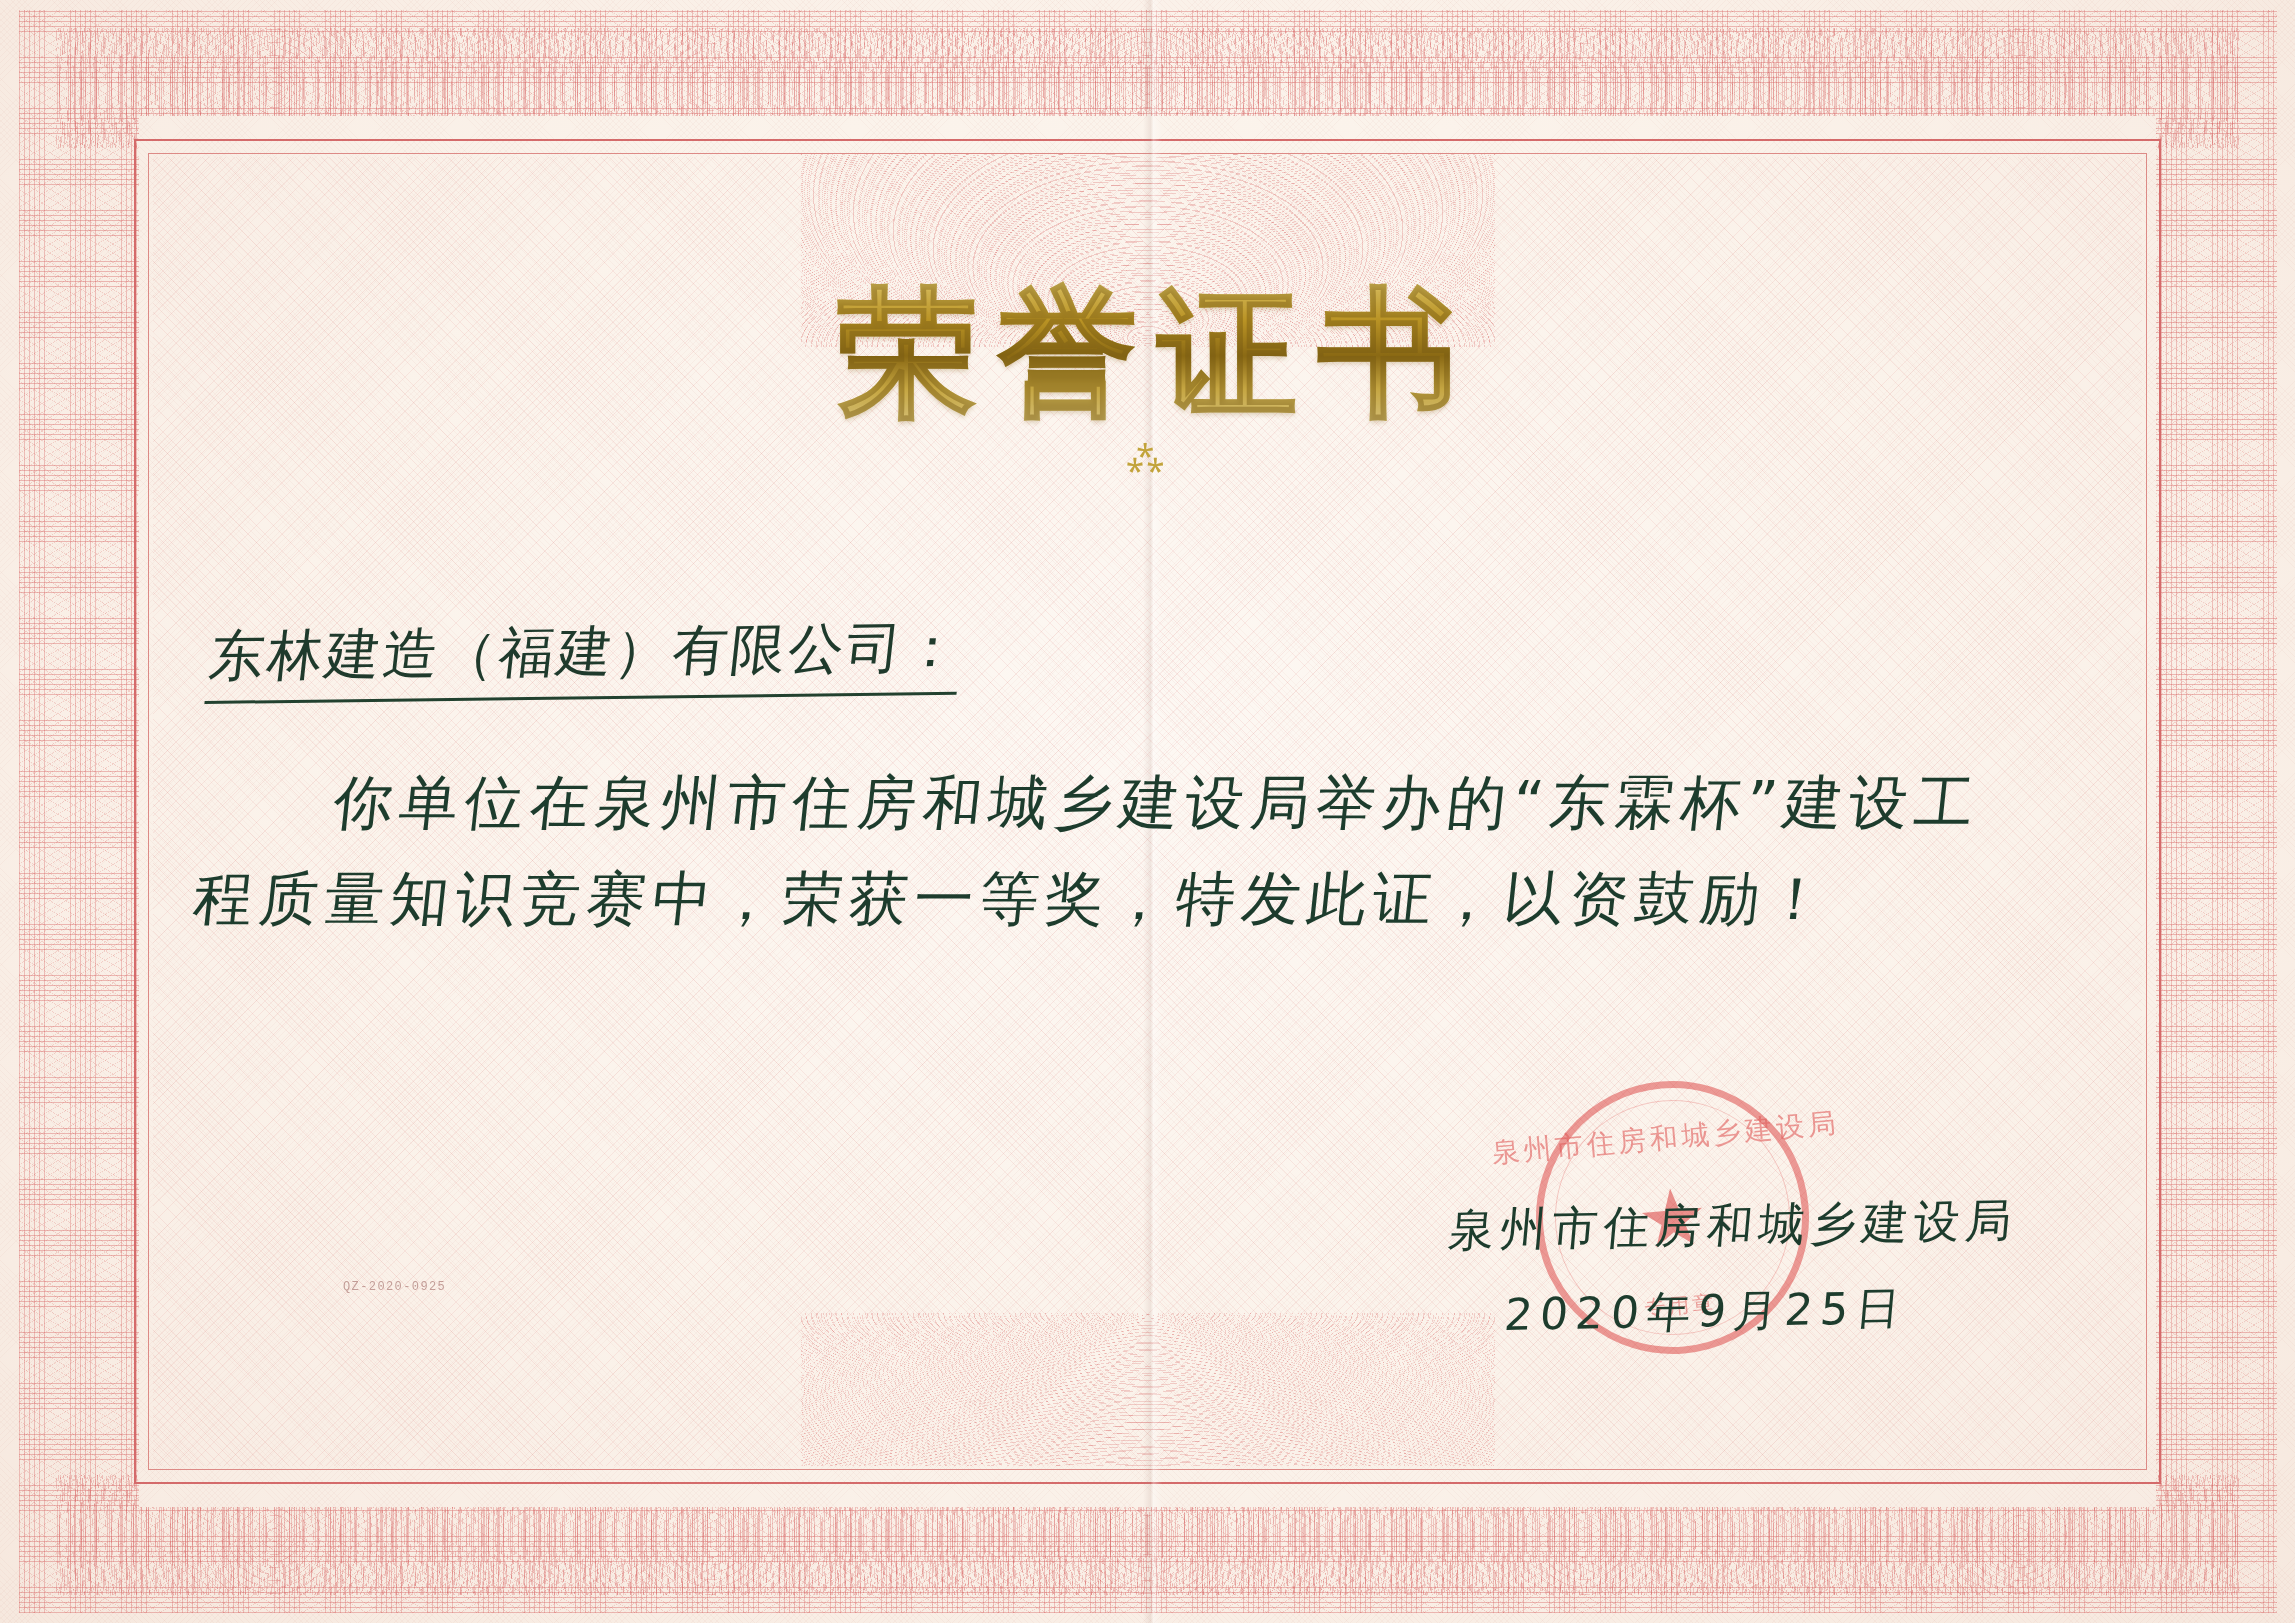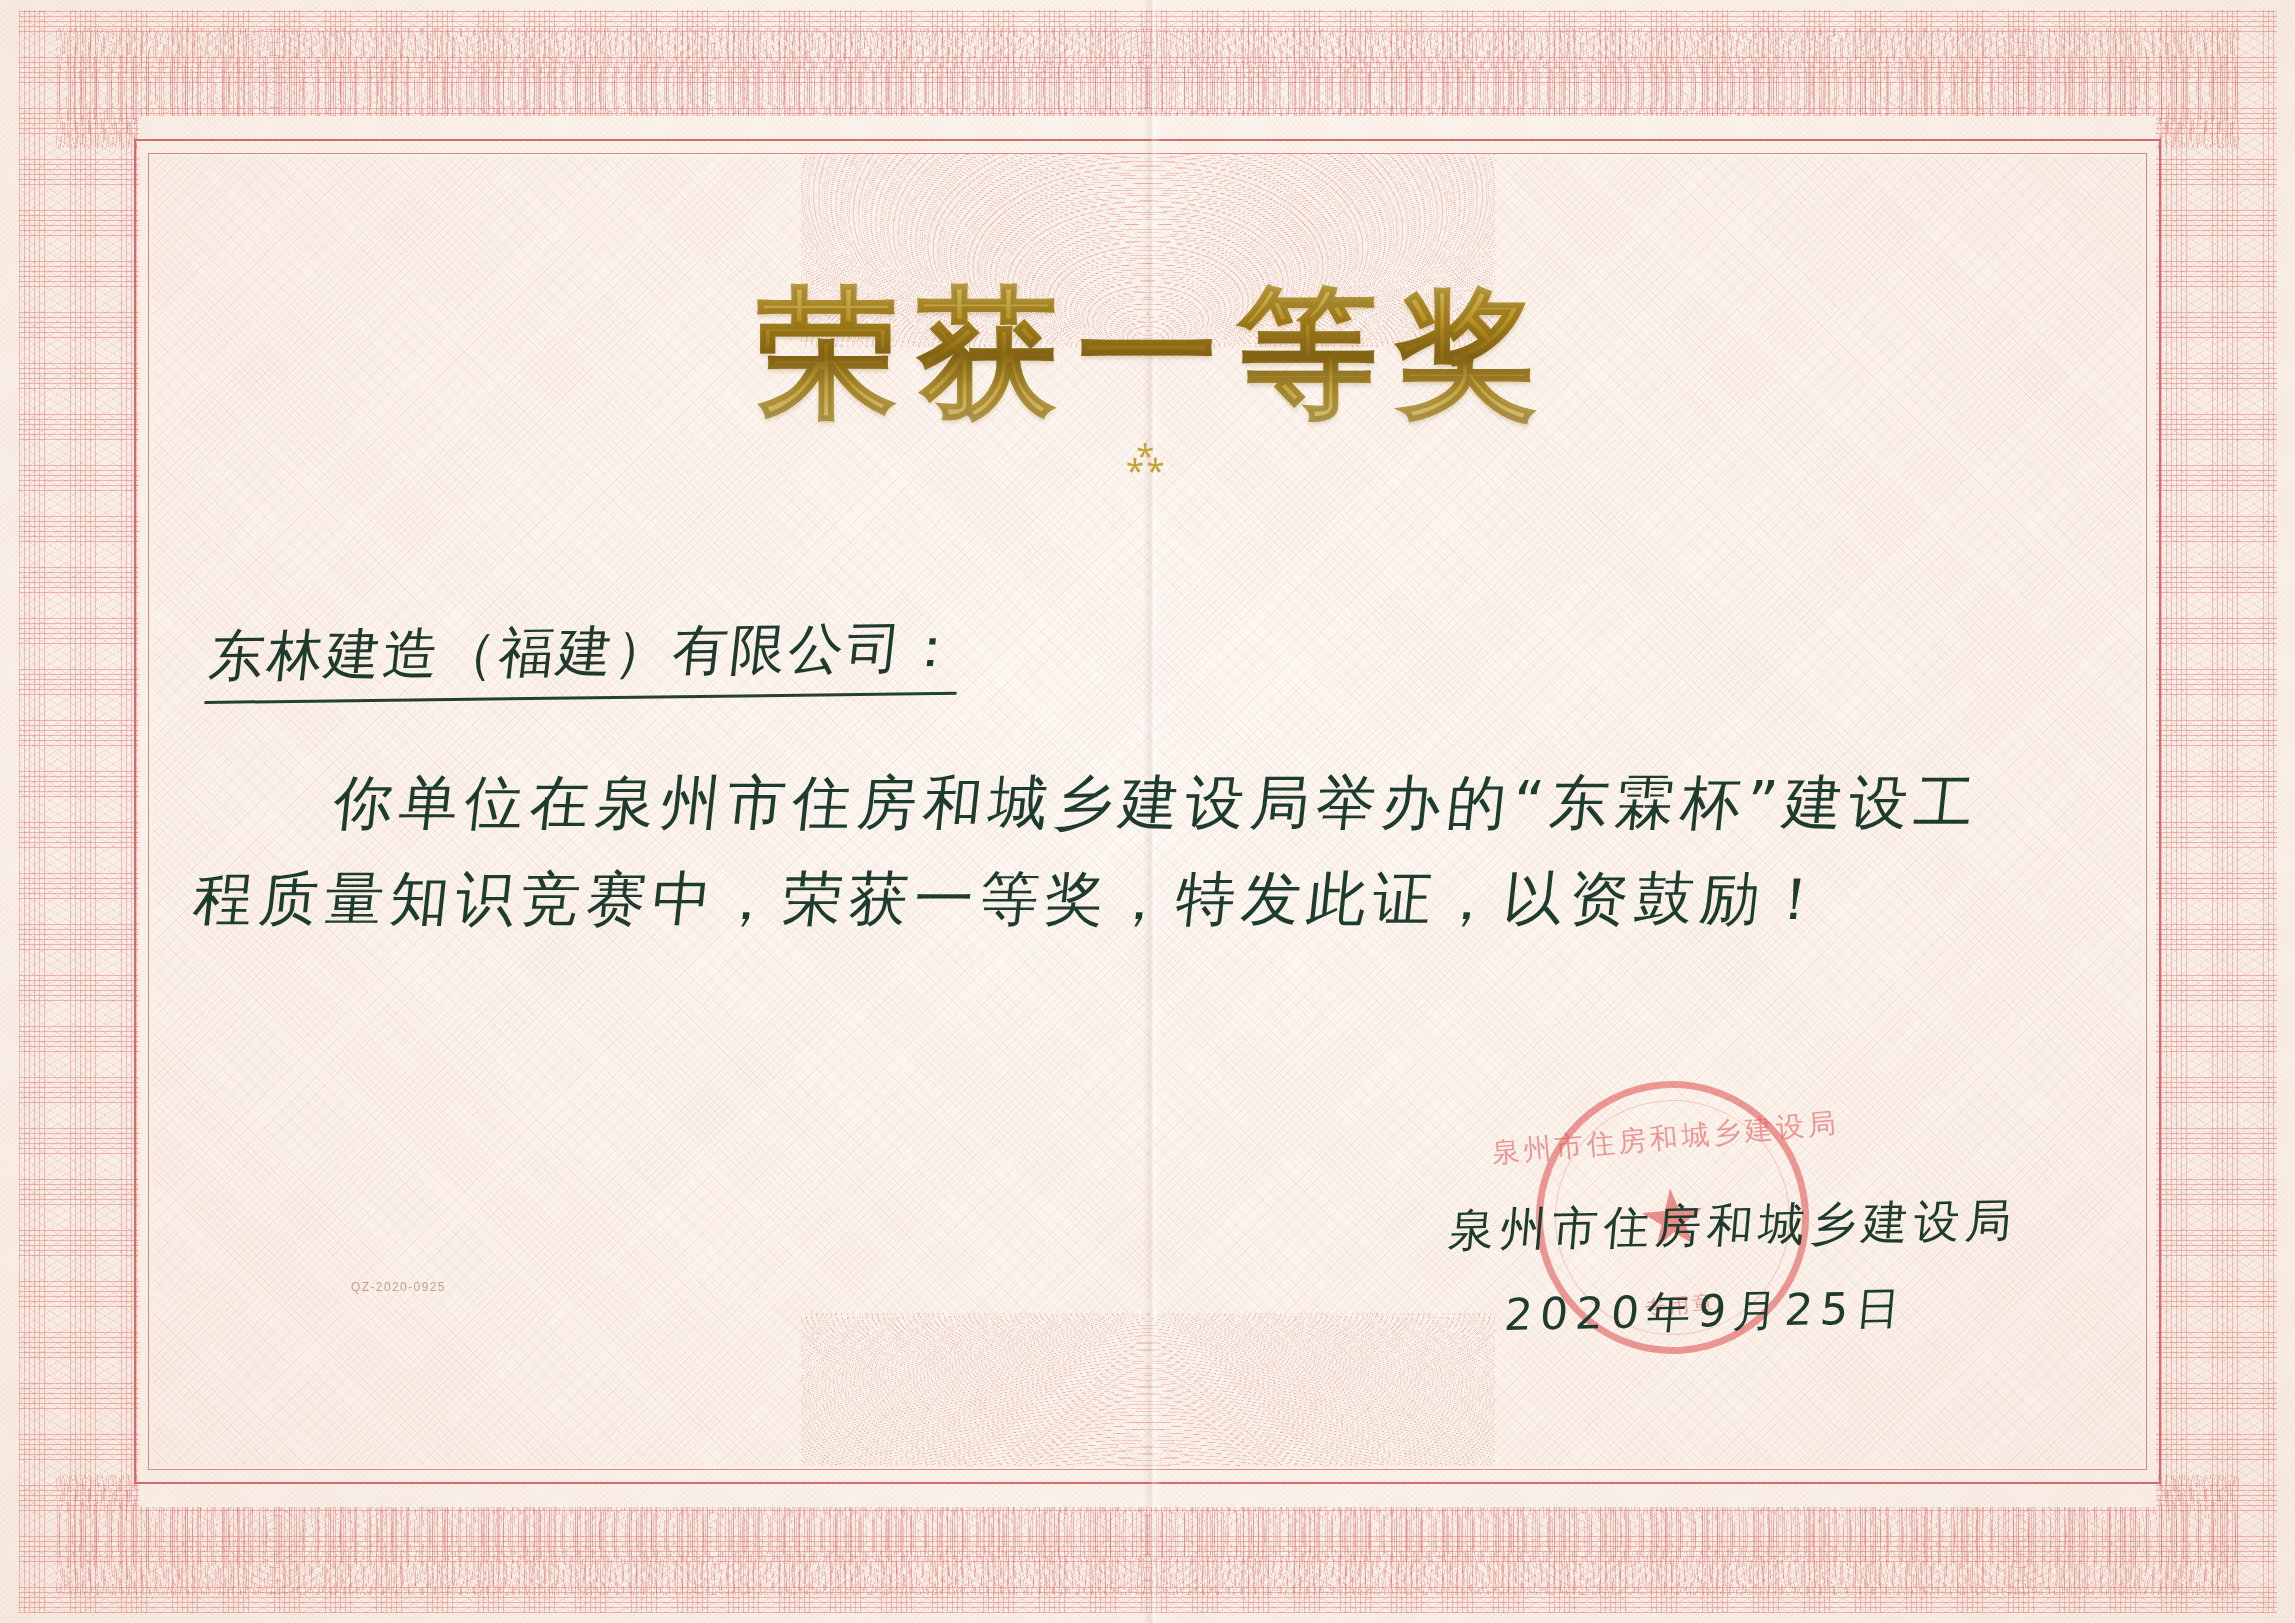--- a/index.html
+++ b/index.html
@@ -262,23 +262,23 @@
     transform: translateX(-50%);
     font-family: "DejaVu Sans", sans-serif;
     font-size: 21px;
     letter-spacing: 2.8px;
     color: rgba(214,40,40,0.55);
     white-space: nowrap;
   }
 
   .print-code {
     position: absolute;
-    left: 184px;
+    left: 176px;
     bottom: 153px;
-    font-family: Liberation Sans, sans-serif;
+    font-family: Liberation Mono, monospace;
     font-size: 12px;
     color: rgba(150,90,85,0.55);
     letter-spacing: 1.4px;
   }
 </style>
 </head>
 <body>
 
 <div class="certificate">
 
@@ -290,21 +290,21 @@
   <div class="medallion-top"></div>
   <div class="medallion-bottom"></div>
   <div class="frame-line frame-1"></div>
   <div class="frame-line frame-2"></div>
   <div class="paper-texture"></div>
   <div class="fold"></div>
 
   <div class="content">
 
     <div class="title-block">
-      <div class="title-cn">荣获一等奖</div>
+      <div class="title-cn">荣誉证书</div>
       <div class="title-flourish">⁂</div>
     </div>
 
     <div class="body-block">
       <div class="recipient-line">东林建造（福建）有限公司：</div>
       <div class="paragraph">你单位在泉州市住房和城乡建设局举办的“东霖杯”建设工程质量知识竞赛中，荣获一等奖，特发此证，以资鼓励！</div>
     </div>
 
     <div class="seal">
       <div class="seal-text-top">泉州市住房和城乡建设局</div>

